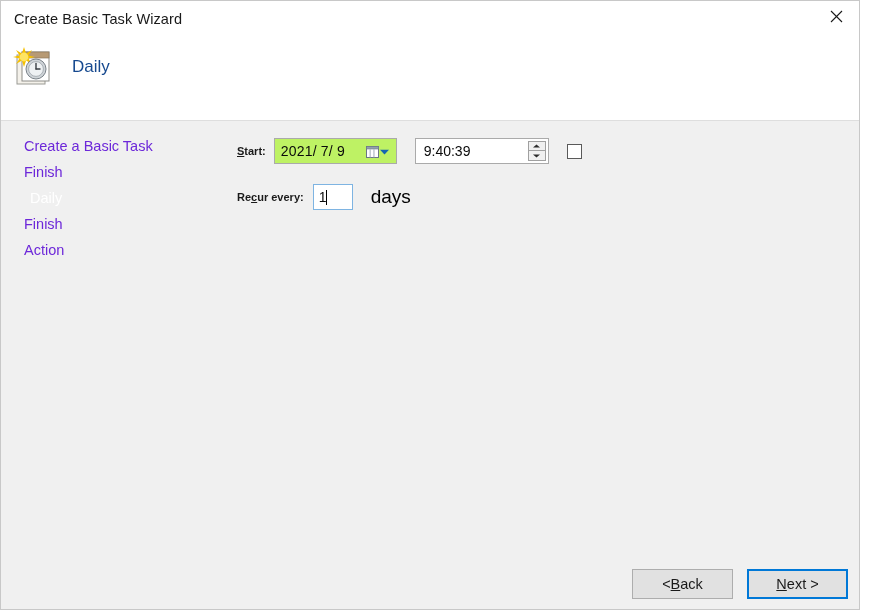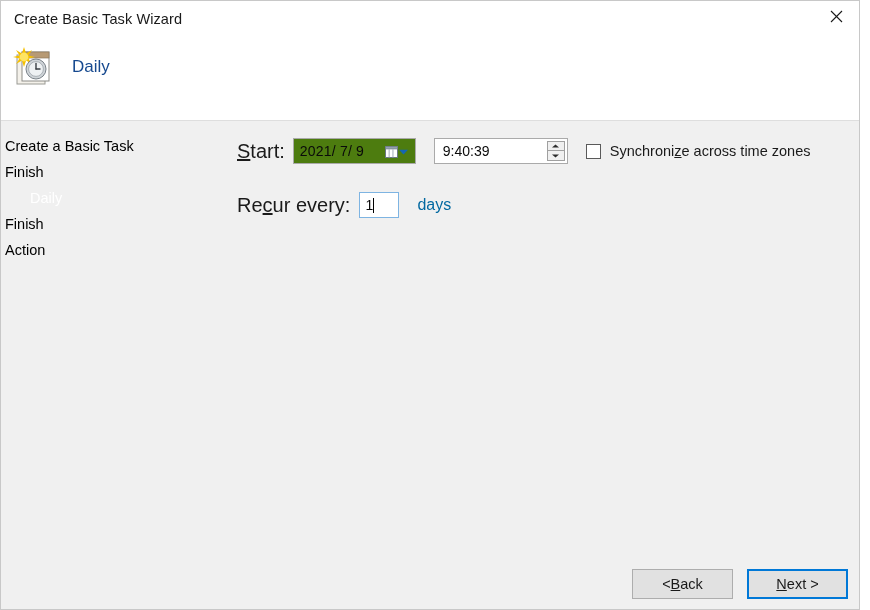--- a/index.html
+++ b/index.html
@@ -86,23 +86,23 @@
   #steps {
     position: absolute;
     left: 0;
     top: 12px;
     width: 232px;
   }
   .step {
     position: relative;
     height: 26px;
     line-height: 26px;
-    padding-left: 4px;
+    padding-left: 23px;
     font-size: 14.5px;
-    color: #000000;
+    color: #6d28d9;
     white-space: nowrap;
     cursor: default;
   }
   .step.sub {
     padding-left: 29px;
   }
   .step.selected {
     color: #ffffff;
   }
   .step.selected::before {
@@ -123,36 +123,37 @@
     left: 236px;
     top: 12px;
     right: 12px;
   }
 
   .row {
     display: flex;
     align-items: center;
   }
   .row-start { height: 36px; }
-  .row-recur { margin-top: 21px; height: 30px; }
+  .row-recur { margin-top: 13px; height: 30px; }
 
   .field-label {
-    font-size: 20px;
+    font-size: 11px;
     color: #1a1a1a;
     white-space: nowrap;
+    font-weight: bold;
   }
   .acc { text-decoration: underline; text-underline-offset: 1px; }
 
   
   #date-picker {
     margin-left: 8px;
     width: 123px;
     height: 26px;
     box-sizing: border-box;
-    background: #4d7c0f;
+    background: #bef264;
     border: 1px solid #aaaaaa;
     display: flex;
     align-items: center;
     position: relative;
     cursor: default;
   }
   #date-value {
     font-size: 14px;
     color: #0a0a0a;
     padding-left: 6px;
@@ -252,22 +253,22 @@
     padding-left: 5px;
   }
   #caret {
     width: 1px;
     height: 15px;
     background: #000000;
     margin-left: 0px;
   }
   #days-label {
     margin-left: 18px;
-    font-size: 16px;
-    color: #0369a1;
+    font-size: 19px;
+    color: #000000;
   }
 
   
   #footer {
     position: absolute;
     right: 11px;
     bottom: 10px;
     display: flex;
     gap: 14px;
   }
@@ -381,21 +382,20 @@
             <span class="spin-btn">
               <svg width="7" height="4" viewBox="0 0 7 4">
                 <polygon points="0,0.4 7,0.4 3.5,3.6" fill="#2b2b2b"></polygon>
               </svg>
             </span>
           </span>
         </div>
 
         <div id="sync-wrap">
           <span id="sync-box"></span>
-          <span id="sync-label"><span>Synchroni</span><span class="acc">z</span><span>e across time zones</span></span>
         </div>
       </div>
 
       <div class="row row-recur">
         <div class="field-label"><span>Re</span><span class="acc">c</span><span>ur every:</span></div>
 
         <div id="recur-input">
           <span id="recur-value">1</span>
           <span id="caret"></span>
         </div>

